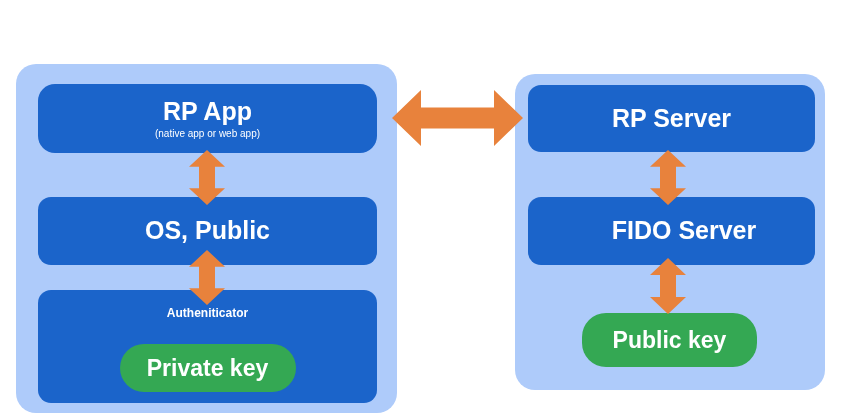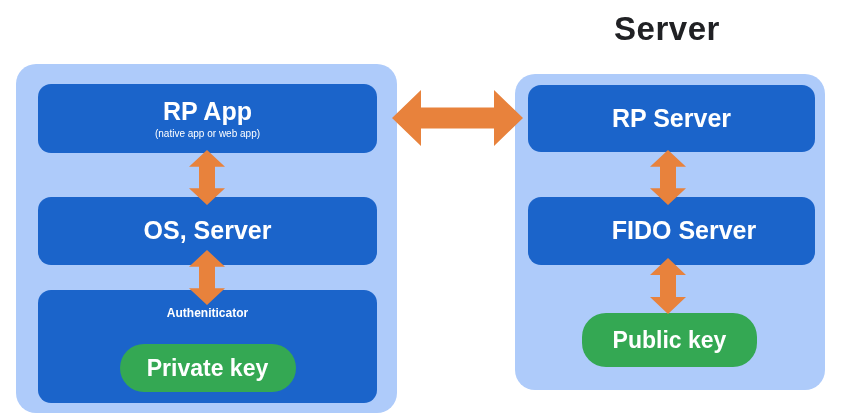--- a/index.html
+++ b/index.html
@@ -45,21 +45,21 @@
     border-radius: 13px;
     color: var(--box-text);
     display: flex;
     flex-direction: column;
     align-items: center;
     justify-content: center;
     text-align: center;
   }
   .client-container .box { left: 22px; width: 339px; }
   .server-container .box { left: 13px; width: 287px; }
-  .rp-app { top: 20px; height: 69px; }
+  .rp-app { top: 20px; height: 69px; border-radius: 17px; }
   .os-browser { top: 133px; height: 68px; }
   .authenticator { top: 226px; height: 113px; justify-content: flex-start; }
   .rp-server { top: 11px; height: 67px; }
   .fido-server { top: 123px; height: 68px; padding-left: 25px; }
   .box-label { font-size: 25px; font-weight: 600; line-height: 1.1; }
   .box-sublabel { font-size: 10px; font-weight: 400; margin-top: 2px; }
   .auth-label { font-size: 12px; font-weight: 600; margin-top: 16px; }
   .key-box {
     background: var(--key-bg);
     border-radius: 24px;
@@ -96,29 +96,28 @@
   .arrow-c2 { left: 187px; top: 250px; width: 40px; height: 55px; }
   .arrow-s1 { left: 648px; top: 150px; width: 40px; height: 55px; }
   .arrow-s2 { left: 648px; top: 258px; width: 40px; height: 56px; }
   .arrow-h  { left: 392px; top: 90px;  width: 131px; height: 56px; }
 </style>
 </head>
 <body>
 
 <div class="canvas">
 
-  <div class="col-title server-title">Server</div>
 
   <div class="container client-container">
     <div class="box rp-app">
       <div class="box-label">RP App</div>
       <div class="box-sublabel">(native app or web app)</div>
     </div>
     <div class="box os-browser">
-      <div class="box-label">OS, Server</div>
+      <div class="box-label">OS, Public</div>
     </div>
     <div class="box authenticator">
       <div class="auth-label">Autheniticator</div>
       <div class="key-box private-key">
         <span>Private key</span>
       </div>
     </div>
   </div>
 
   <div class="container server-container">

